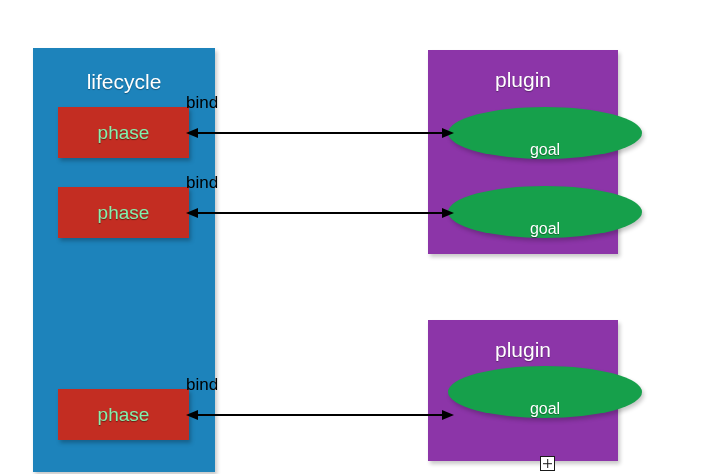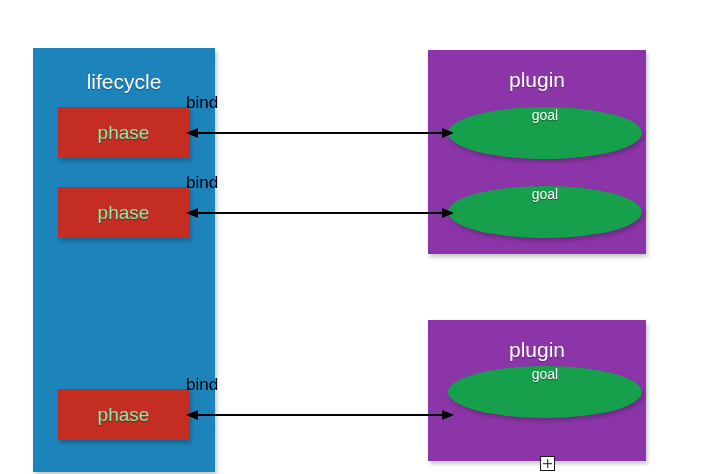--- a/index.html
+++ b/index.html
@@ -71,21 +71,20 @@
   .phase-1 { top: 80px; }
   .phase-2 { top: 160px; }
   .phase-3 { top: 362px; }
 
   .plugin-box {
     position: absolute;
     left: 428px;
     width: 190px;
     background: #8c35a8;
     box-shadow: 2px 3px 4px rgba(0,0,0,0.22);
-    padding-left: 28px;
   }
   .plugin-1 { top: 23px; height: 204px; }
   .plugin-2 { top: 293px; height: 141px; }
 
   .plugin-title {
     position: absolute;
     top: 18px;
     left: 0;
     width: 100%;
     text-align: center;
@@ -96,23 +95,23 @@
   }
 
   .goal-ellipse {
     position: absolute;
     left: 20px;
     width: 194px;
     height: 52px;
     background: #16a04b;
     border-radius: 50%;
     display: flex;
-    align-items: flex-start;
-    justify-content: center;
-    font-size: 14px;
+    align-items: flex-end;
+    justify-content: center;
+    font-size: 16px;
     color: #ffffff;
     text-shadow: 0 1px 1px rgba(0,0,0,0.4);
     box-shadow: 2px 3px 4px rgba(0,0,0,0.22);
     user-select: none;
   }
   .goal-1 { top: 57px; }
   .goal-2 { top: 136px; }
   .goal-3 { top: 46px; }
 
   

